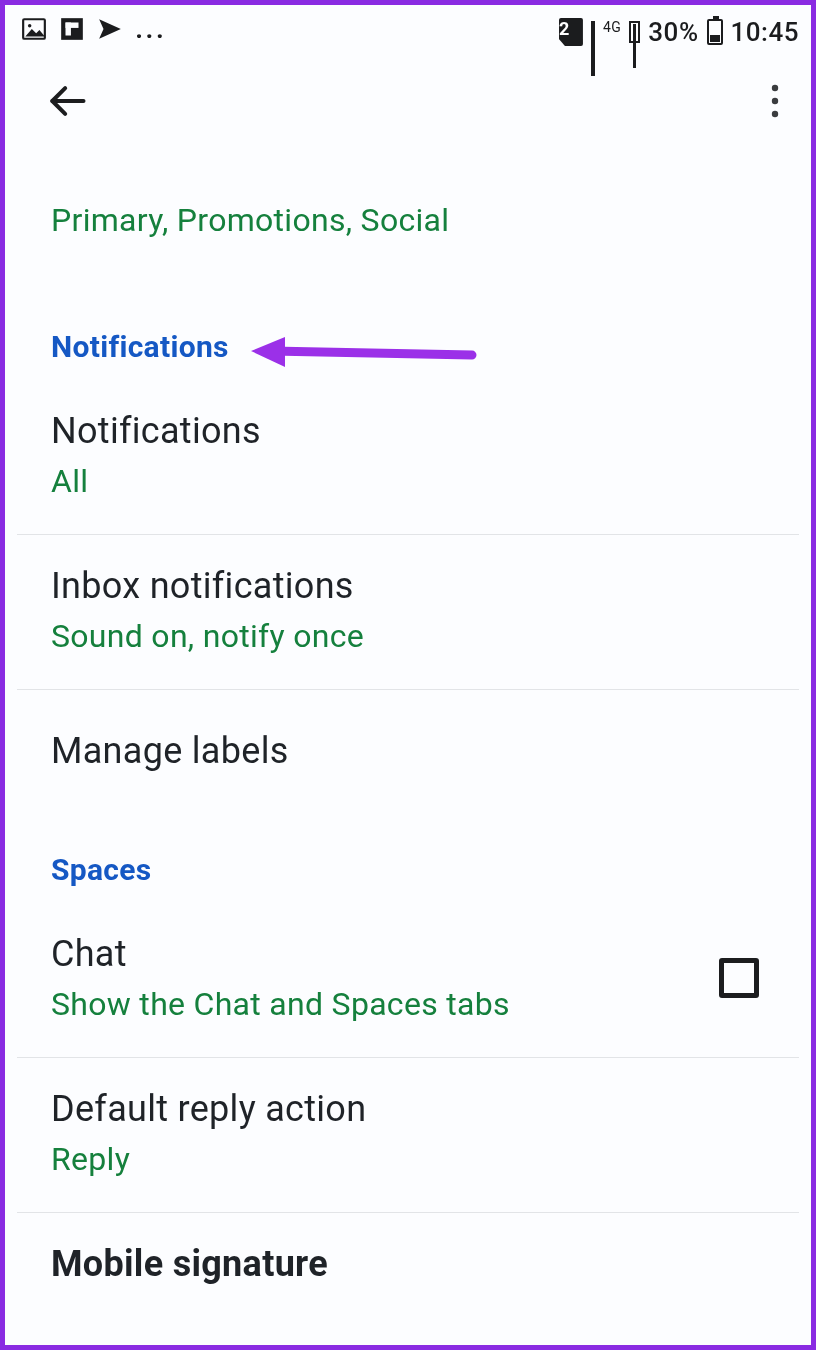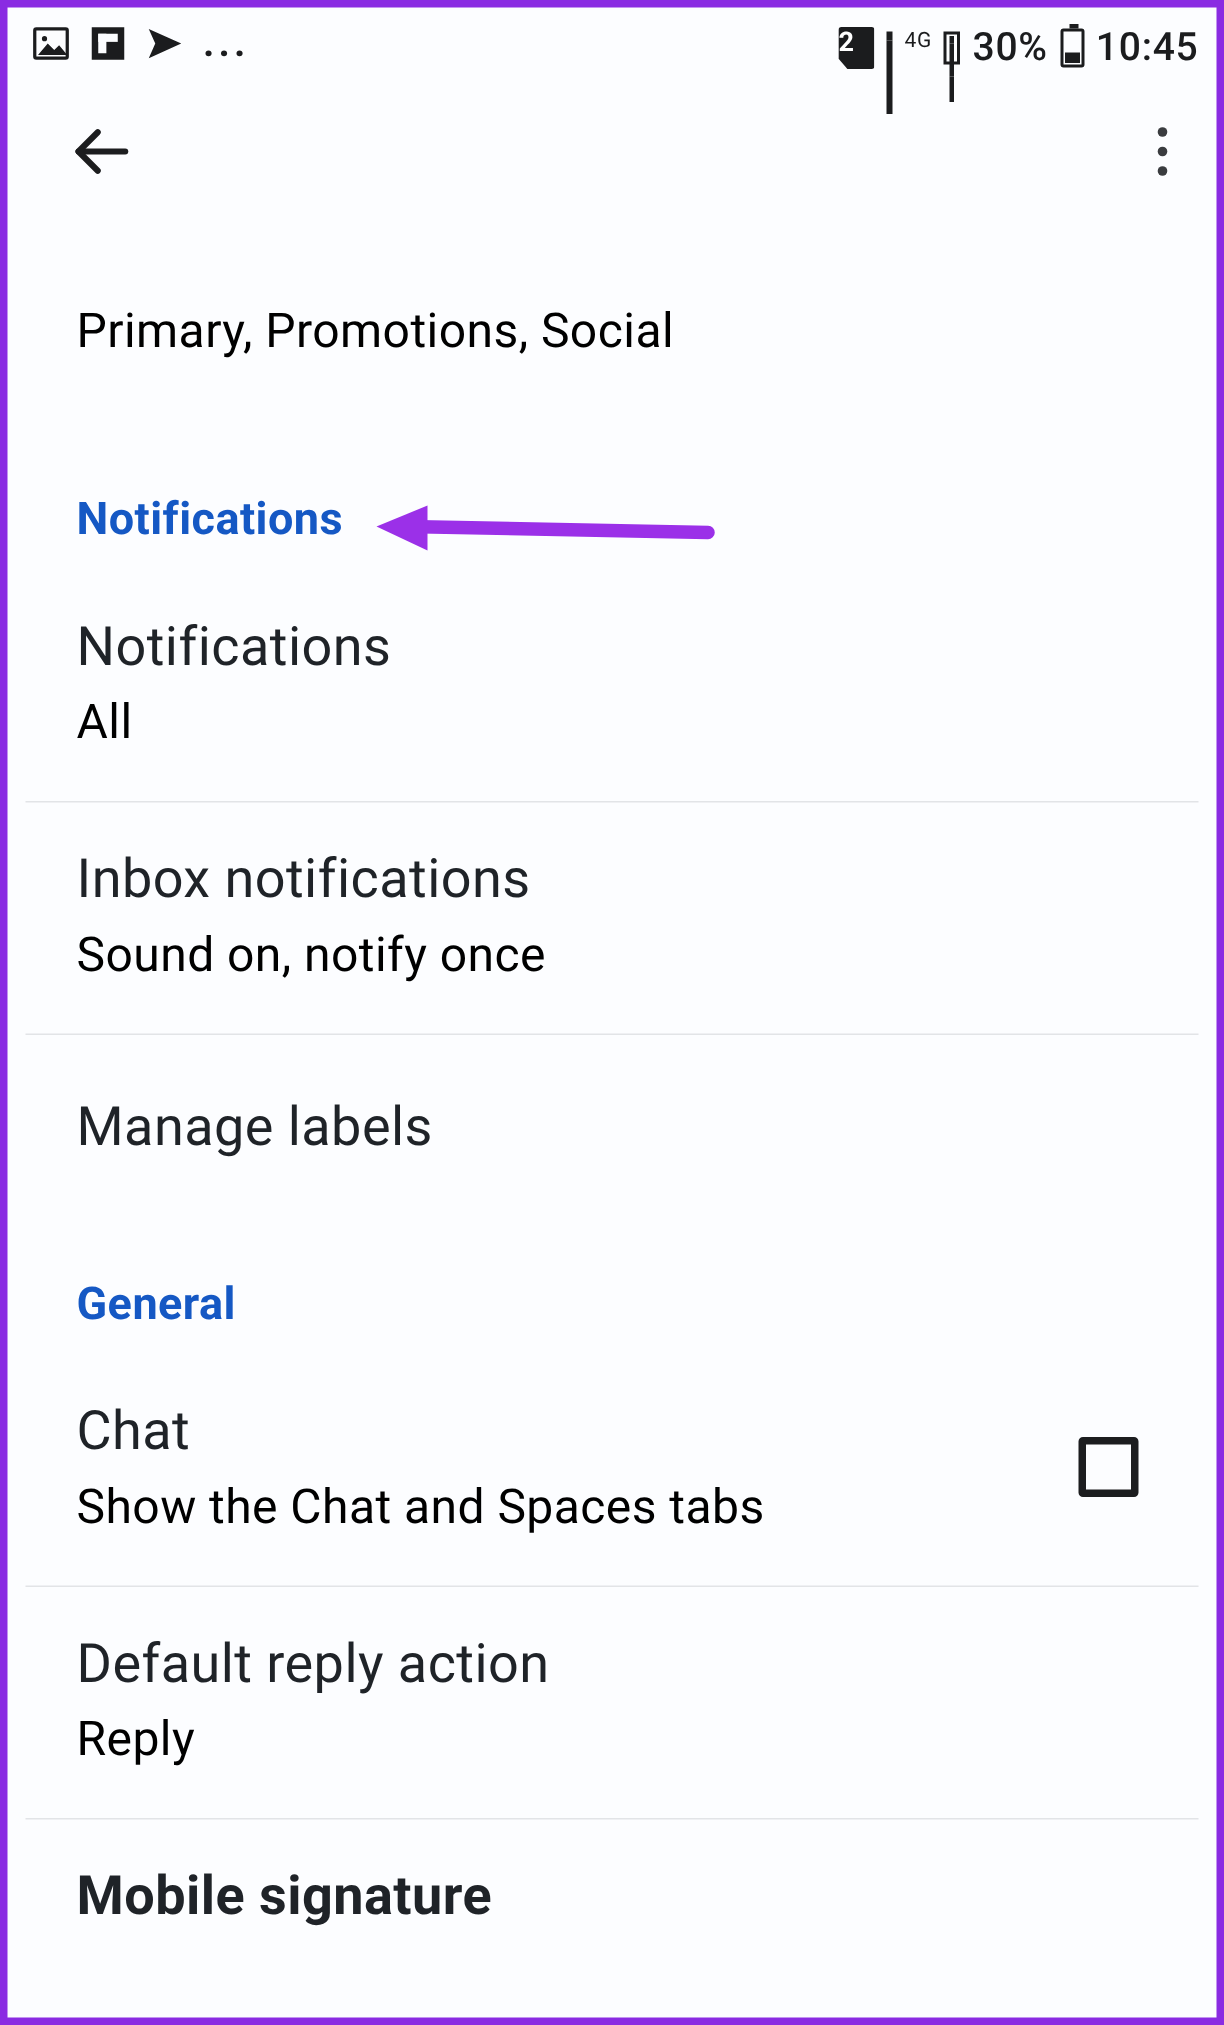--- a/index.html
+++ b/index.html
@@ -47,21 +47,21 @@
   }
   .setting-title {
     font-size: 36px;
     color: #1f2328;
     font-weight: 400;
     letter-spacing: 0.3px;
     margin-bottom: 10px;
   }
   .setting-sub {
     font-size: 32px;
-    color: #000000;
+    color: #15803d;
     font-weight: 400;
     letter-spacing: 0.3px;
   }
   .section-header {
     font-size: 30px;
     color: #1558c4;
     font-weight: 700;
     padding: 56px 46px 16px 46px;
     letter-spacing: 0.3px;
     position: relative;
@@ -194,21 +194,21 @@
 
   <div class="setting-item with-divider">
     <div class="setting-title">Inbox notifications</div>
     <div class="setting-sub">Sound on, notify once</div>
   </div>
 
   <div class="setting-item" style="padding-top:40px; padding-bottom:40px;">
     <div class="setting-title" style="margin-bottom:4px;">Manage labels</div>
   </div>
 
-  <div class="section-header" style="padding-top:36px;">General</div>
+  <div class="section-header" style="padding-top:36px;">Spaces</div>
 
   <div class="setting-item with-divider chat-row">
     <div>
       <div class="setting-title">Chat</div>
       <div class="setting-sub">Show the Chat and Spaces tabs</div>
     </div>
     <div class="checkbox"></div>
   </div>
 
   <div class="setting-item with-divider">

